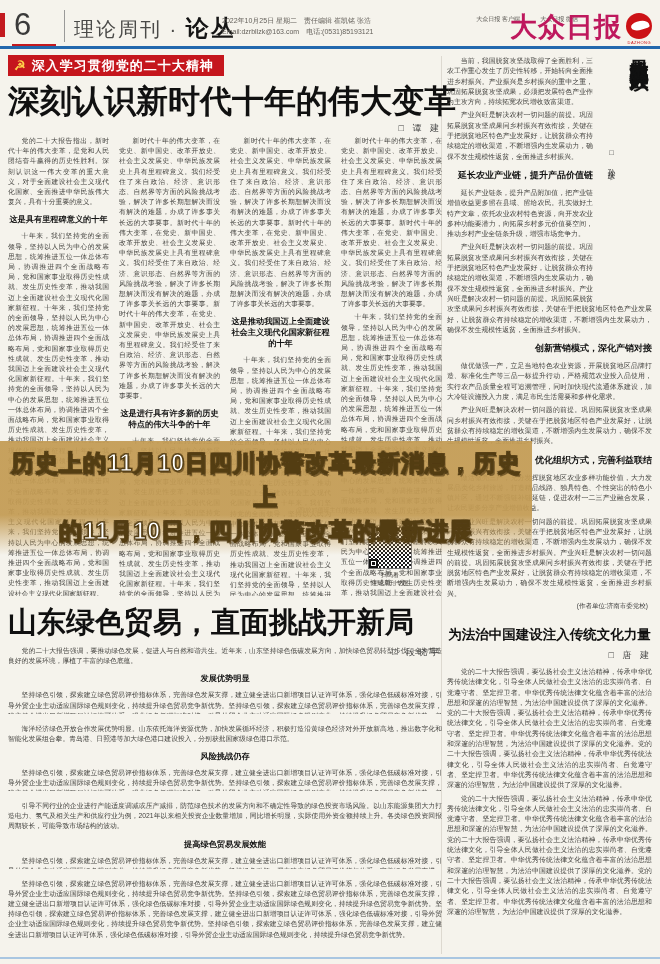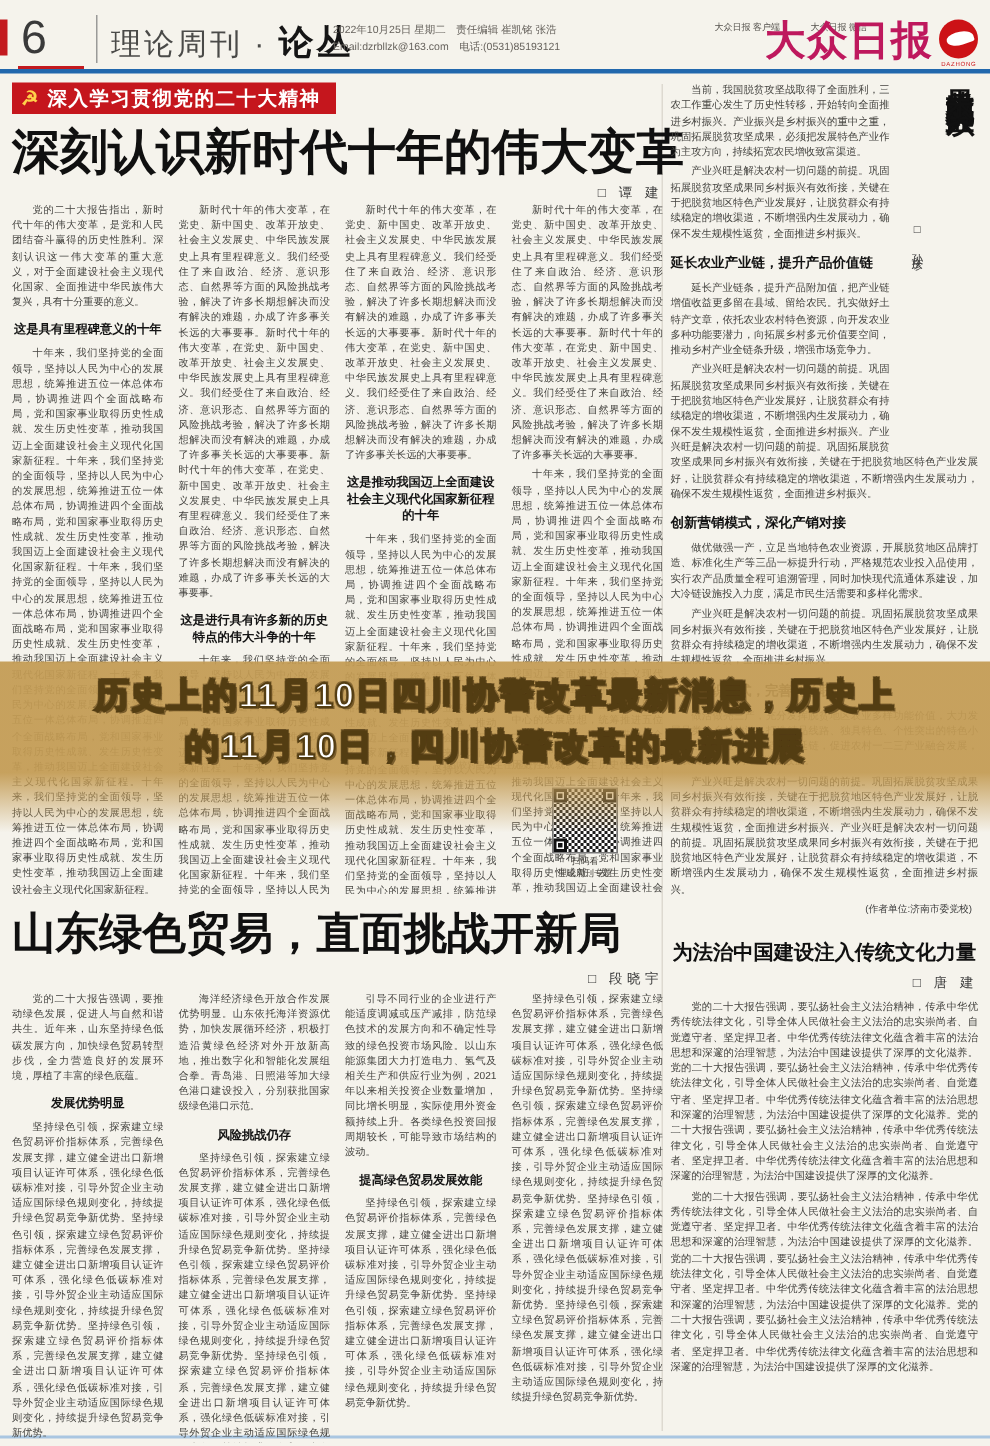--- a/index.html
+++ b/index.html
@@ -37,40 +37,40 @@
   .main-byline{position:absolute;left:8px;top:122px;width:434px;}
   
   .cols{position:absolute;display:flex;gap:10px;overflow:hidden;justify-content:flex-end;}
   .cols .col{flex:1;overflow:hidden;}
   .cols p{margin:0 0 3px;font-size:6.8px;line-height:10.2px;text-align:justify;text-indent:2em;color:#454440;}
   .sub{font-size:8.2px;font-weight:900;color:#141414;text-align:center;margin:7px 0 6px;line-height:11px;}
   .main-cols{left:8px;top:136px;width:434px;height:460px;}
   
   .bottom-headline{position:absolute;left:8px;top:603px;width:434px;font-size:29px;font-weight:900;color:#101010;white-space:nowrap;}
   .bottom-byline{position:absolute;left:8px;top:646px;width:434px;}
-  .bottom-cols{left:8px;top:662px;width:434px;height:300px;}
+  .bottom-cols{left:8px;top:646px;width:434px;height:300px;flex-direction:column;}
   
   .right-article{position:absolute;left:447px;top:56px;width:205px;height:564px;overflow:hidden;}
   .right-article p{margin:0 0 3px;font-size:6.9px;line-height:10.3px;text-align:justify;text-indent:2em;color:#454440;}
   .vhead-wrap{float:right;width:52px;height:236px;margin:0 0 6px 7px;position:relative;}
   .vhead{position:absolute;right:0;top:0;height:236px;writing-mode:vertical-rl;font-size:19px;font-weight:900;
          color:#111;letter-spacing:-1px;line-height:26px;}
   .vbyline{position:absolute;right:36px;top:92px;writing-mode:vertical-rl;font-size:7.5px;color:#3c3c3c;letter-spacing:2px;}
-  .rsub{font-size:9px;font-weight:900;color:#141414;text-align:left;margin:7px 0 6px;}
+  .rsub{font-size:9px;font-weight:900;color:#141414;text-align:right;margin:7px 0 6px;}
   .author-line{font-size:6.5px;color:#3c3c3c;text-align:right;margin-top:3px;padding-right:4px;}
   .law-article{position:absolute;left:447px;top:622px;width:205px;height:332px;overflow:hidden;}
   .law-headline{font-size:13.5px;font-weight:900;color:#101010;text-align:center;margin:4px 0 5px;white-space:nowrap;}
   .law-article p{margin:0 0 3px;font-size:6.9px;line-height:10.3px;text-align:justify;text-indent:2em;color:#454440;}
   
   .mid-credit{position:absolute;left:296px;top:506px;font-size:6px;color:#57544e;}
   .mid-qr-block{position:absolute;left:366px;top:525px;width:48px;text-align:center;}
   .mid-qr{width:42px;height:42px;margin:0 auto;}
   .mid-qr-caption{font-size:6px;line-height:8px;color:#47443f;margin-top:2px;}
   
-  .overlay{position:absolute;left:0;top:441px;width:660px;height:114px;z-index:30;
+  .overlay{position:absolute;left:0;top:441px;width:532px;height:114px;z-index:30;
            background:linear-gradient(180deg,rgba(195,155,83,.93) 0,rgba(195,155,83,.93) 74px,rgba(195,155,83,0) 114px);
            text-align:center;padding-top:5px;box-sizing:border-box;}
   .overlay .ol{font-size:23px;line-height:34px;font-weight:900;color:#ffffff;letter-spacing:1px;
                -webkit-text-stroke:1.2px #533d12;
                text-shadow:1.5px 1.5px 0 rgba(70,48,12,.6),-1px -1px 0 rgba(70,48,12,.5),1px -1px 0 rgba(70,48,12,.5),-1px 1px 0 rgba(70,48,12,.5);}
 </style>
 </head>
 <body>
 
 <div class="page">

